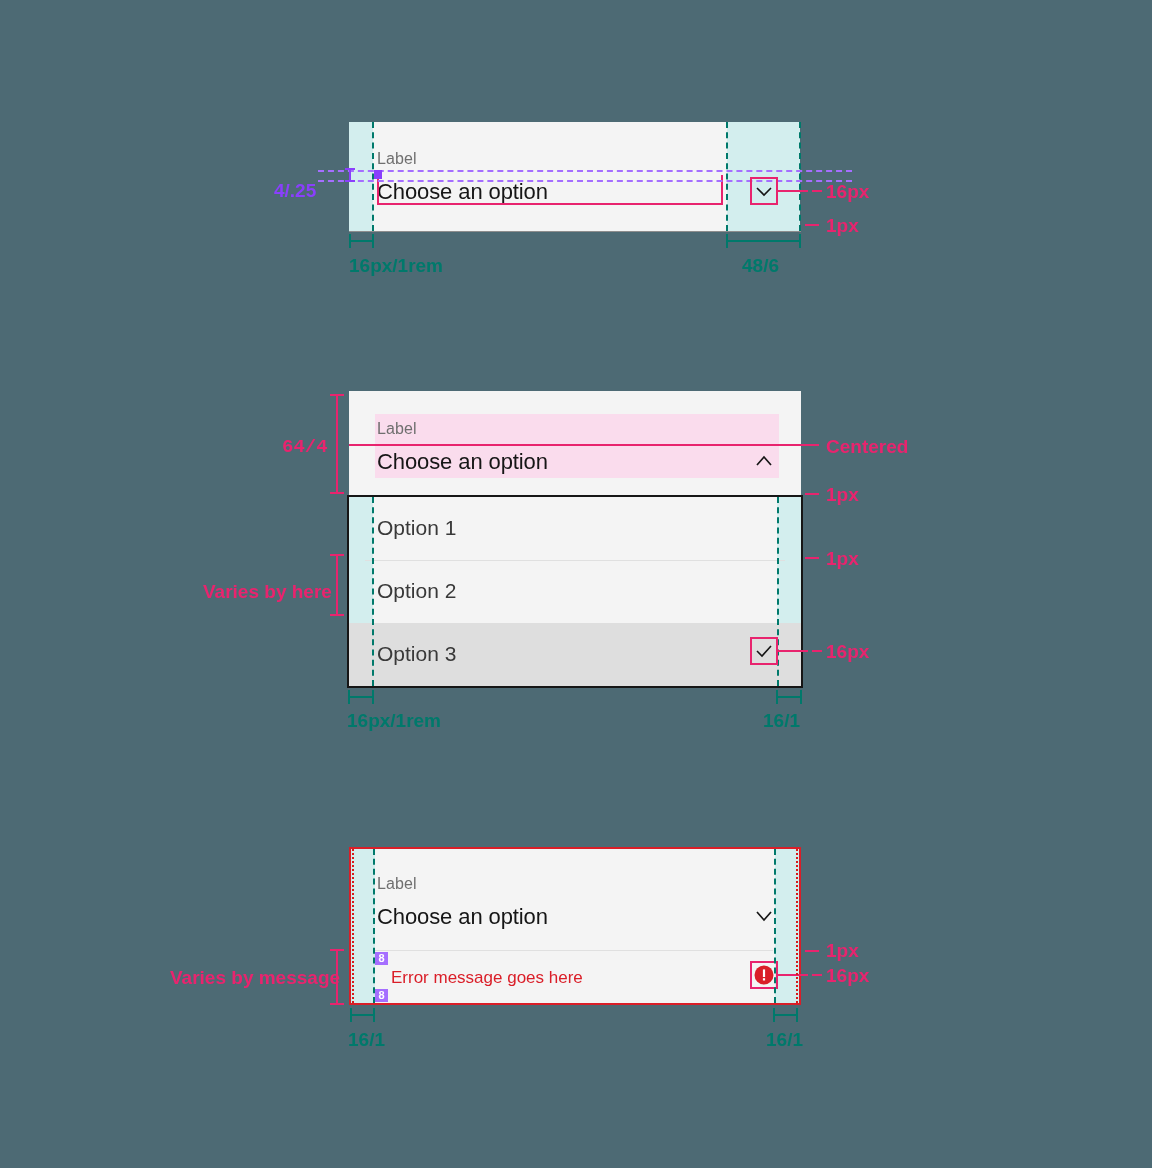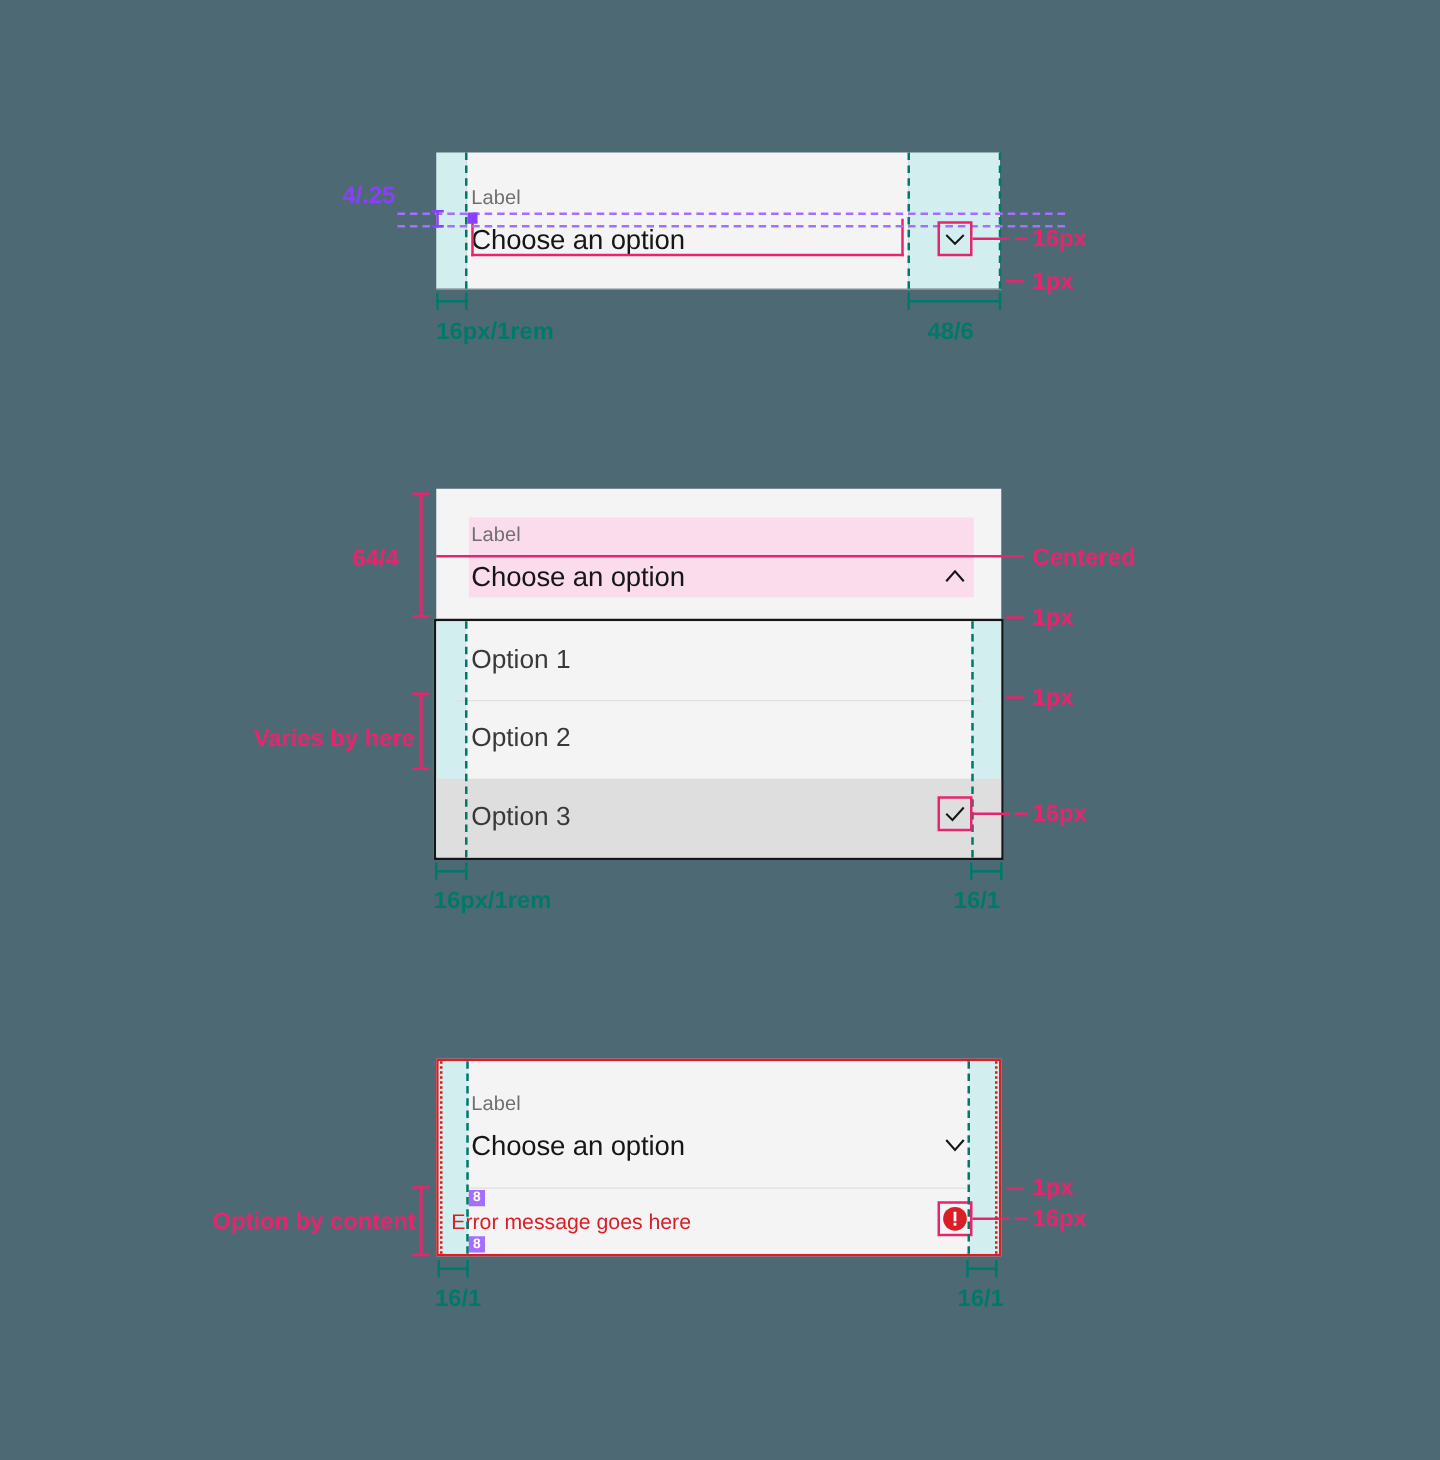--- a/index.html
+++ b/index.html
@@ -207,21 +207,21 @@
   <div class="vdash-teal" style="left:372px; top:122px; height:109px;"></div>
   <div class="vdash-teal" style="left:726px; top:122px; height:109px;"></div>
   <div class="vdash-teal" style="left:799px; top:122px; height:109px;"></div>
 
   <div class="pp-hdash" style="left:318px; top:170px; width:534px;"></div>
   <div class="pp-hdash" style="left:318px; top:180px; width:534px;"></div>
   <div class="pp-dot" style="left:374px; top:170px; width:8px; height:9px;"></div>
   <div class="pp-vbracket" style="left:345px; top:168px; height:14px;">
       <i></i>
     </div>
-  <div class="pp-text" style="left:274px; top:147px;">4/.25</div>
+  <div class="pp-text" style="left:274px; top:181px;">4/.25</div>
 
   <div class="mg-box" style="left:750px; top:177px; width:28px; height:28px;"></div>
   <div class="glyph" style="left:754px; top:183px;">
     <svg width="20" height="16" viewBox="0 0 20 16">
       <polyline points="3,5 10,12 17,5" fill="none" stroke="#161616" stroke-width="1.6"></polyline>
     </svg>
   </div>
   <div class="mg-line" style="left:778px; top:190px; width:30px;"></div>
   <div class="mg-line" style="left:812px; top:190px; width:10px;"></div>
   <div class="mg-text" style="left:826px; top:182px;">16px</div>
@@ -253,21 +253,21 @@
       <polyline points="4,12 11,4 18,12" fill="none" stroke="#161616" stroke-width="1.7"></polyline>
     </svg>
   </div>
 
   <div class="mg-line" style="left:805px; top:444px; width:14px;"></div>
   <div class="mg-text" style="left:826px; top:437px;">Centered</div>
 
   <div class="mg-bracket" style="left:330px; top:394px; height:100px;">
       <i></i>
     </div>
-  <div class="mg-text" style="left:282px; top:438px;">64/4</div>
+  <div class="mg-text" style="left:282px; top:438px;font-family:Liberation Mono, monospace;">64/4</div>
 
   <div class="menu" style="left:347px; top:495px; width:456px; height:193px;">
 
     <div class="teal-band" style="left:0px; top:0px; width:26px; height:189px;"></div>
     <div class="teal-band" style="left:426px; top:0px; width:26px; height:189px;"></div>
 
     <div class="menu-row" style="top:0px; height:63px; background:transparent;">
       <div class="txt" style="left:29px; top:25px;">Option 1</div>
     </div>
 
@@ -335,21 +335,21 @@
   <div class="field-value" style="left:377px; top:906px;">Choose an option</div>
 
   <div class="glyph" style="left:753px; top:908px;">
     <svg width="22" height="16" viewBox="0 0 22 16">
       <polyline points="4,4 11,12 18,4" fill="none" stroke="#161616" stroke-width="1.7"></polyline>
     </svg>
   </div>
 
   <div class="err-divider" style="left:375px; top:950px; width:398px;"></div>
 
-  <div class="err-text" style="left:361px; top:969px;">Error message goes here</div>
+  <div class="err-text" style="left:391px; top:969px;">Error message goes here</div>
 
   <div class="pp-badge" style="left:375px; top:952px;">8</div>
   <div class="pp-badge" style="left:375px; top:989px;">8</div>
 
   <div class="mg-box" style="left:750px; top:961px; width:28px; height:28px;"></div>
   <div class="glyph" style="left:754px; top:965px;">
     <svg width="20" height="20" viewBox="0 0 20 20">
       <circle cx="10" cy="10" r="9.5" fill="#da1e28"></circle>
       <rect x="8.9" y="4.4" width="2.2" height="7.6" fill="#ffffff"></rect>
       <rect x="8.9" y="13.2" width="2.2" height="2.3" fill="#ffffff"></rect>
@@ -363,21 +363,21 @@
   <div class="mg-text" style="left:826px; top:941px;">1px</div>
 
   <div class="vdash-teal" style="left:373px; top:849px; height:154px;"></div>
   <div class="vdash-teal" style="left:774px; top:849px; height:154px;"></div>
   <div class="vdot-red" style="left:352px; top:849px; height:154px;"></div>
   <div class="vdot-red" style="left:796px; top:849px; height:154px;"></div>
 
   <div class="mg-bracket" style="left:330px; top:949px; height:56px;">
       <i></i>
     </div>
-  <div class="mg-text" style="left:170px; top:968px;">Option by content</div>
+  <div class="mg-text" style="left:170px; top:968px;">Varies by message</div>
 
   <div class="tl-hbracket" style="left:350px; top:1008px; width:25px;">
       <i></i>
     </div>
   <div class="tl-text" style="left:348px; top:1030px;">16/1</div>
 
   <div class="tl-hbracket" style="left:773px; top:1008px; width:25px;">
       <i></i>
     </div>
   <div class="tl-text" style="left:766px; top:1030px;">16/1</div>

